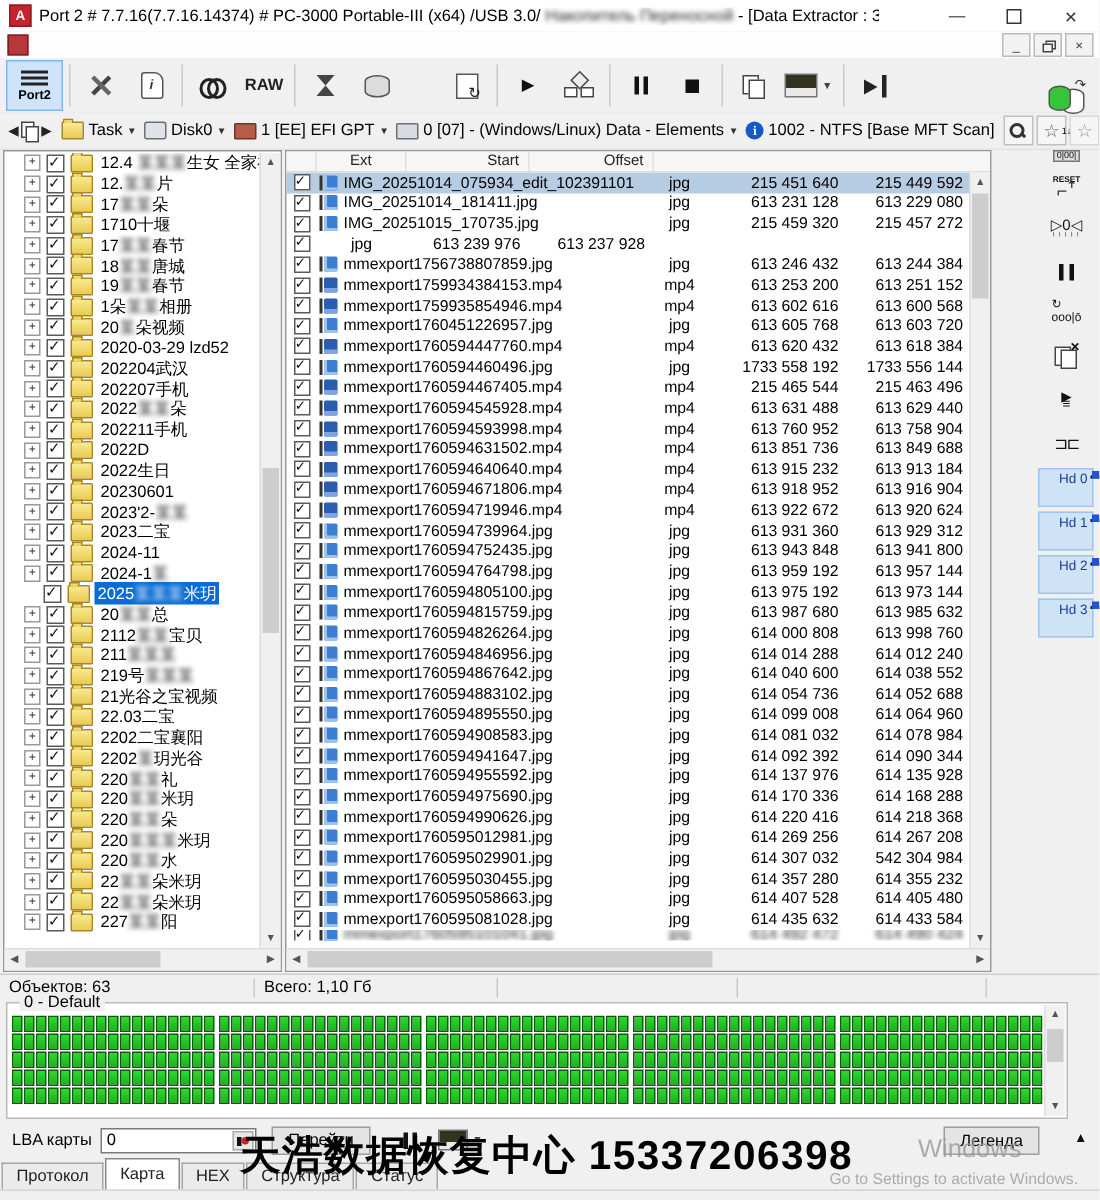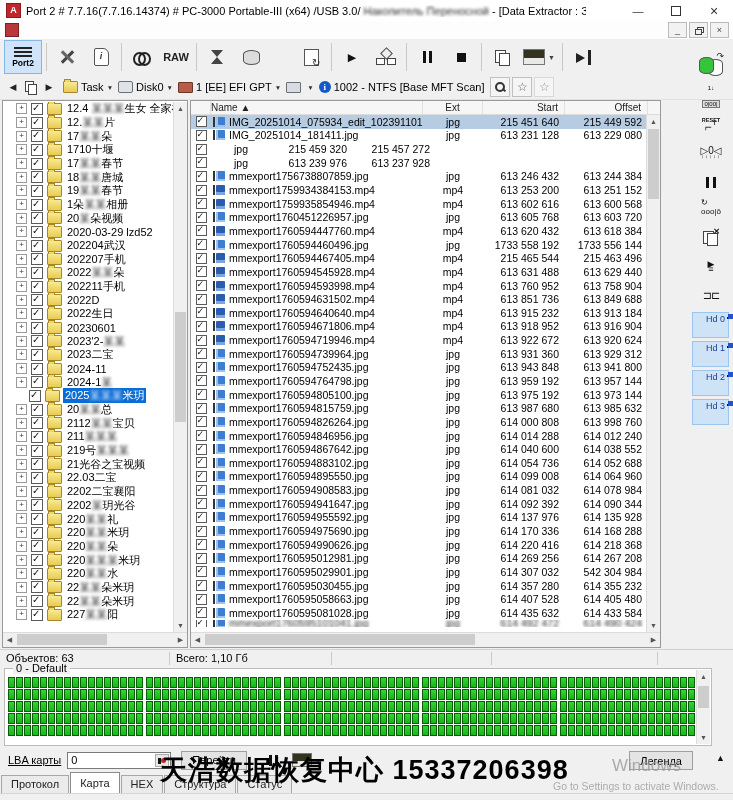--- a/index.html
+++ b/index.html
@@ -180,21 +180,21 @@
   .map-legend{position:absolute;left:8px;top:-7px;background:#f0f0f0;font-size:11px;padding:0 3px;line-height:12px;}
   .map-grid{position:absolute;left:3px;top:8px;right:16px;bottom:3px;overflow:hidden;line-height:0;}
   .mrow{height:12px;white-space:nowrap;}
   .mb{display:inline-block;width:5px;height:9px;background:linear-gradient(#2fd82f,#17b517);
       border:1px solid #0a5c0a;margin-right:1px;}
   .mb.gsep{margin-left:2px;}
   .map-vscroll{position:absolute;right:1px;top:1px;bottom:1px;width:13px;background:#f0f0f0;border-left:1px solid #ddd;}
   
   .lba-row{position:absolute;left:0;top:748px;width:733px;height:24px;background:#f0f0f0;
            display:flex;align-items:center;font-size:11px;}
-  .lba-label{margin-left:8px;text-decoration:underline;}
+  .lba-label{margin-left:8px;}
   .lba-input{position:relative;margin-left:6px;width:104px;height:17px;background:#fff;
              border:1px solid #7a7a7a;box-sizing:border-box;}
   .lba-input span{position:absolute;left:3px;top:1px;font-size:11px;}
   .lba-inbtn{position:absolute;right:1px;top:1px;width:14px;height:13px;background:#e8e8e8;
              border:1px solid #aaa;box-sizing:border-box;}
   .lba-inbtn i{position:absolute;left:2px;top:3px;width:3px;height:6px;background:#111;}
   .lba-inbtn b{position:absolute;right:2px;top:3px;width:5px;height:5px;border-radius:50%;background:#c22;}
   .btn{height:19px;background:#e4e4e4;border:1px solid #9f9f9f;font-size:11px;padding:0 10px;
        display:flex;align-items:center;box-sizing:border-box;}
   .go-btn{margin-left:10px;}
@@ -349,20 +349,21 @@
       <span>Disk0</span>
         <span class="bc-caret">▼</span>
     </div>
     <div class="bc-item">
       <span class="ico-part"></span>
       <span>1 [EE] EFI GPT</span>
         <span class="bc-caret">▼</span>
     </div>
     <div class="bc-item">
       <span class="ico-vol"></span>
+      <span>0 [07] - (Windows/Linux) Data - Elements</span>
         <span class="bc-caret">▼</span>
     </div>
     <div class="bc-item">
       <span class="ico-info">i</span>
       <span>1002 - NTFS [Base MFT Scan]</span>
     </div>
     <div class="bc-tools">
       <div class="sq-btn">
           <span class="ico-mag"></span>
         </div>
@@ -614,21 +615,20 @@
     <div class="hscroll">
       <div class="sarrow" style="left:0;">◀</div>
       <div class="sthumb" style="top:1px;height:11px;left:14px;width:90px;"></div>
       <div class="sarrow" style="right:0;">▶</div>
     </div>
   </div>
 
   <div class="file-panel">
     <div class="fhead" id="file-head">
         <div class="c-check"></div>
-        <div class="c-name"> Name ▲</div>
         <div class="c-ext">Ext</div>
         <div class="c-start">Start</div>
         <div class="c-off">Offset</div>
       </div>
     <div class="fbody" id="file-rows">
         <div class="frow sel">
           <div class="c-check">
             <span class="fcb"></span>
           </div>
           <div class="c-name">
@@ -647,20 +647,24 @@
             <span class="fi jpg"></span>
             <span>IMG_20251014_181411.jpg</span>
           </div>
           <div class="c-ext">jpg</div>
           <div class="c-start">613 231 128</div>
           <div class="c-off">613 229 080</div>
         </div>
         <div class="frow">
           <div class="c-check">
             <span class="fcb"></span>
+          </div>
+          <div class="c-name">
+            <span class="fi jpg"></span>
+            <span>IMG_20251015_170735.jpg</span>
           </div>
           <div class="c-ext">jpg</div>
           <div class="c-start">215 459 320</div>
           <div class="c-off">215 457 272</div>
         </div>
         <div class="frow">
           <div class="c-check">
             <span class="fcb"></span>
           </div>
           <div class="c-ext">jpg</div>

